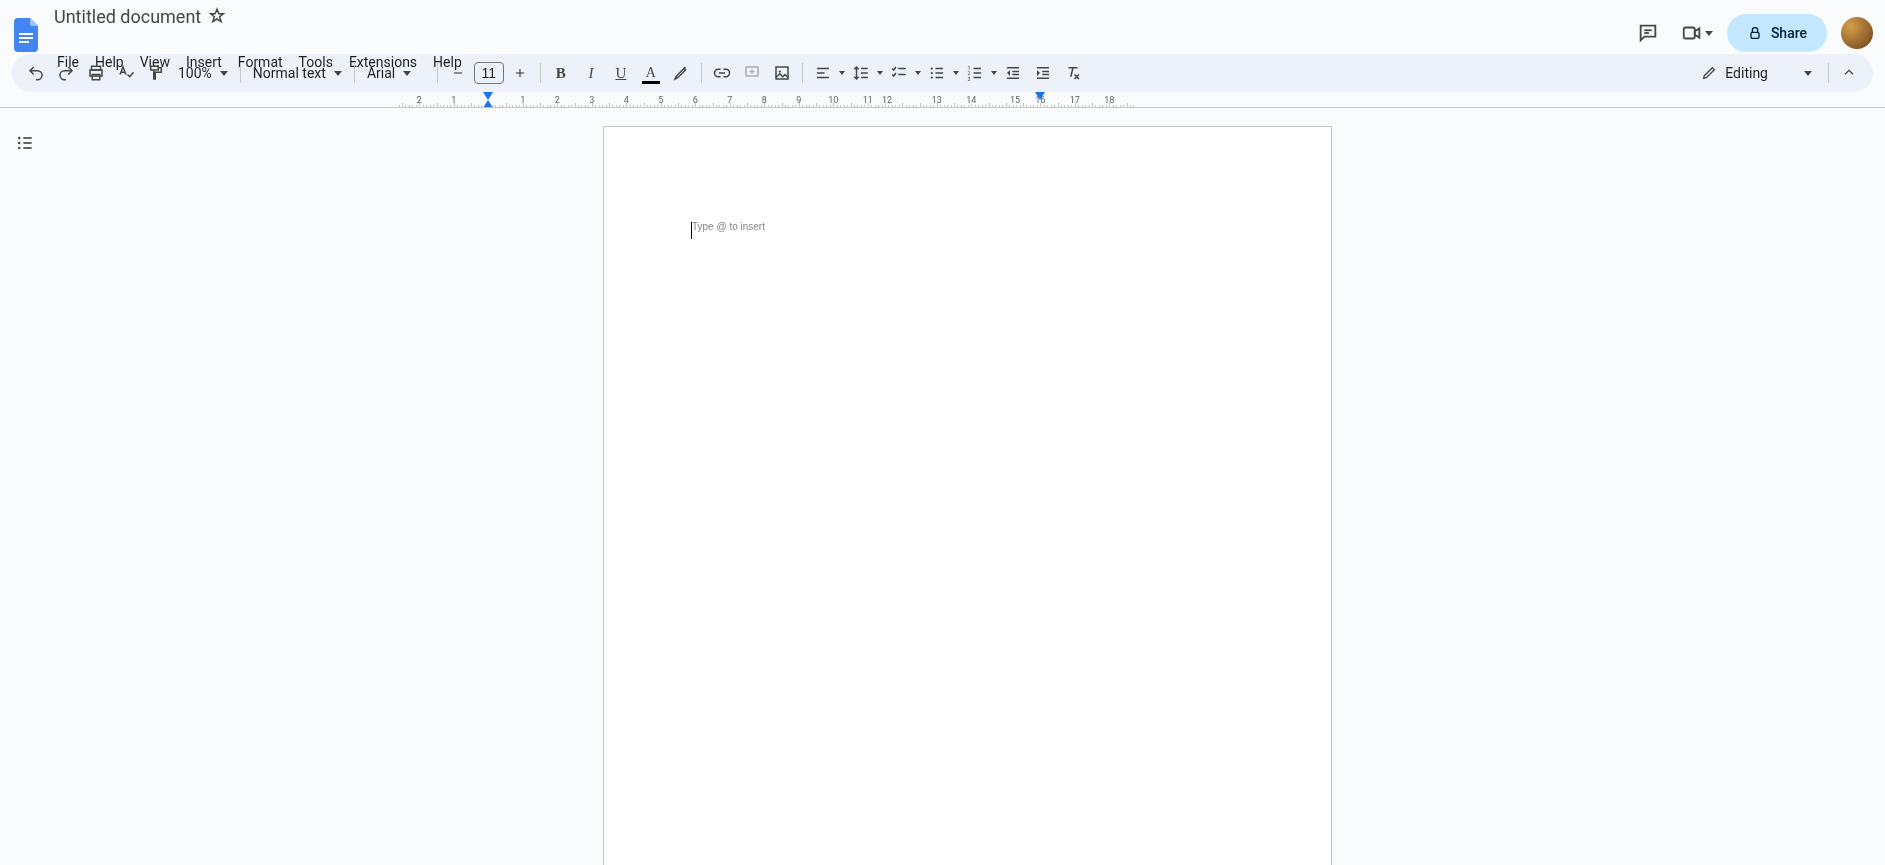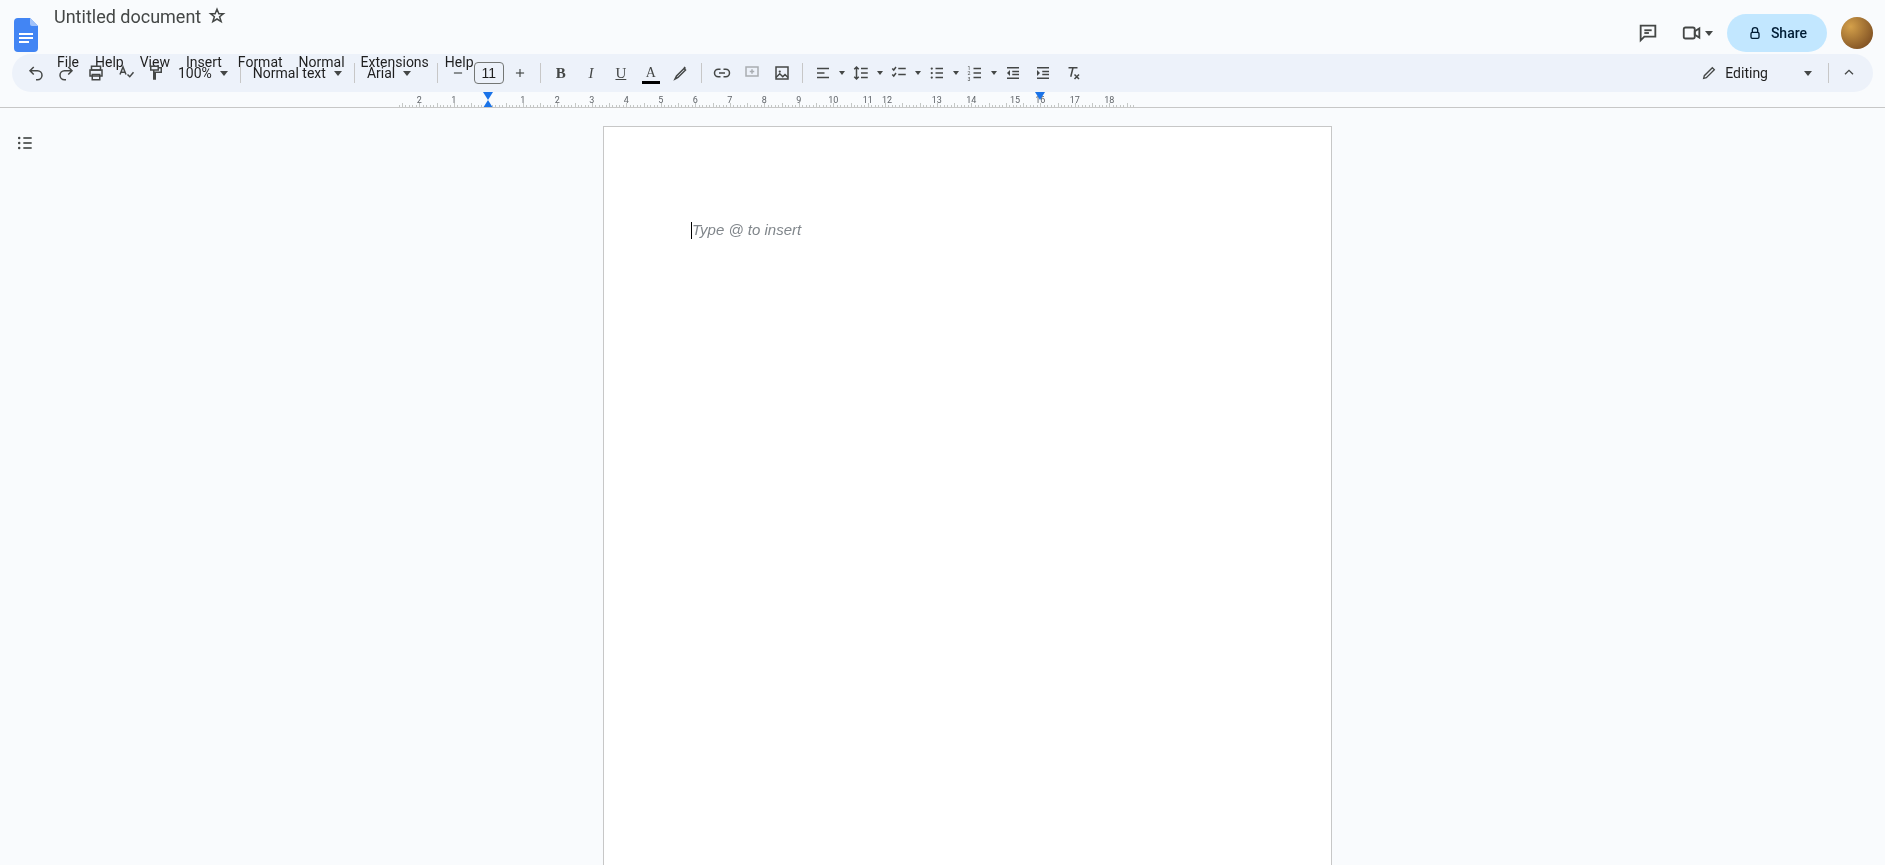--- a/index.html
+++ b/index.html
@@ -46,21 +46,21 @@
   .indent-marker{ position:absolute; top:7px;}
   .indent-marker.down{ width:0;height:0;border-left:5px solid transparent;border-right:5px solid transparent;border-top:8px solid #1a73e8;}
   .indent-marker.up{ width:0;height:0;border-left:5px solid transparent;border-right:5px solid transparent;border-bottom:8px solid #1a73e8; top:0;}
   
   .workspace{ position:absolute; top:112px; left:0; right:0; bottom:0; display:flex; }
   .left-gutter{ width:50px; padding:16px 10px;}
   .outline-btn{ width:30px; height:30px; display:flex; align-items:center; justify-content:center; border-radius:4px; cursor:pointer; color:#444746;}
   .canvas-area{ flex:1; display:flex; justify-content:center; overflow:auto; padding-top:14px;}
   .page{ width:729px; min-height:940px; background:#fff; border:1px solid #c7c7c7; position:relative;}
   .page-content{ padding: 94px 88px; }
-  .placeholder{ font-size:15px; color:#80868b; font-style:italic; font-family: Arial, sans-serif; position:relative;}
+  .placeholder{ font-size:10px; color:#80868b; font-family: Arial, sans-serif; position:relative;}
   .cursor-line{ position:absolute; left:-1px; top:1px; width:1px; height:17px; background:#000;}
   svg{display:block;}
 </style>
 </head>
 <body>
 
 <div class="header">
   <div class="app-icon">
     <svg viewBox="0 0 26 34">
         <path fill="#4285f4" d="M4 0h12l8 8v22a4 4 0 0 1-4 4H4a4 4 0 0 1-4-4V4a4 4 0 0 1 4-4z"></path>
@@ -78,21 +78,21 @@
             <path fill="none" stroke="#444746" stroke-width="2" d="M12 3l2.5 6h6l-5 4 2 6.5L12 16l-5.5 3.5 2-6.5-5-4h6z"></path>
           </svg>
       </div>
     </div>
     <div class="menu-bar">
       <div class="menu-item">File</div>
       <div class="menu-item">Help</div>
       <div class="menu-item">View</div>
       <div class="menu-item">Insert</div>
       <div class="menu-item">Format</div>
-      <div class="menu-item">Normal</div>
+      <div class="menu-item">Tools</div>
       <div class="menu-item">Extensions</div>
       <div class="menu-item">Help</div>
     </div>
   </div>
   <div class="header-spacer"></div>
   <div class="header-right">
     <div class="icon-btn">
       <svg width="22" height="22" viewBox="0 0 24 24">
           <path fill="none" stroke="#444746" stroke-width="2" d="M4 4h16v12H8l-4 4V4z"></path>
           <line x1="8" y1="9" x2="16" y2="9" stroke="#444746" stroke-width="2"></line>

